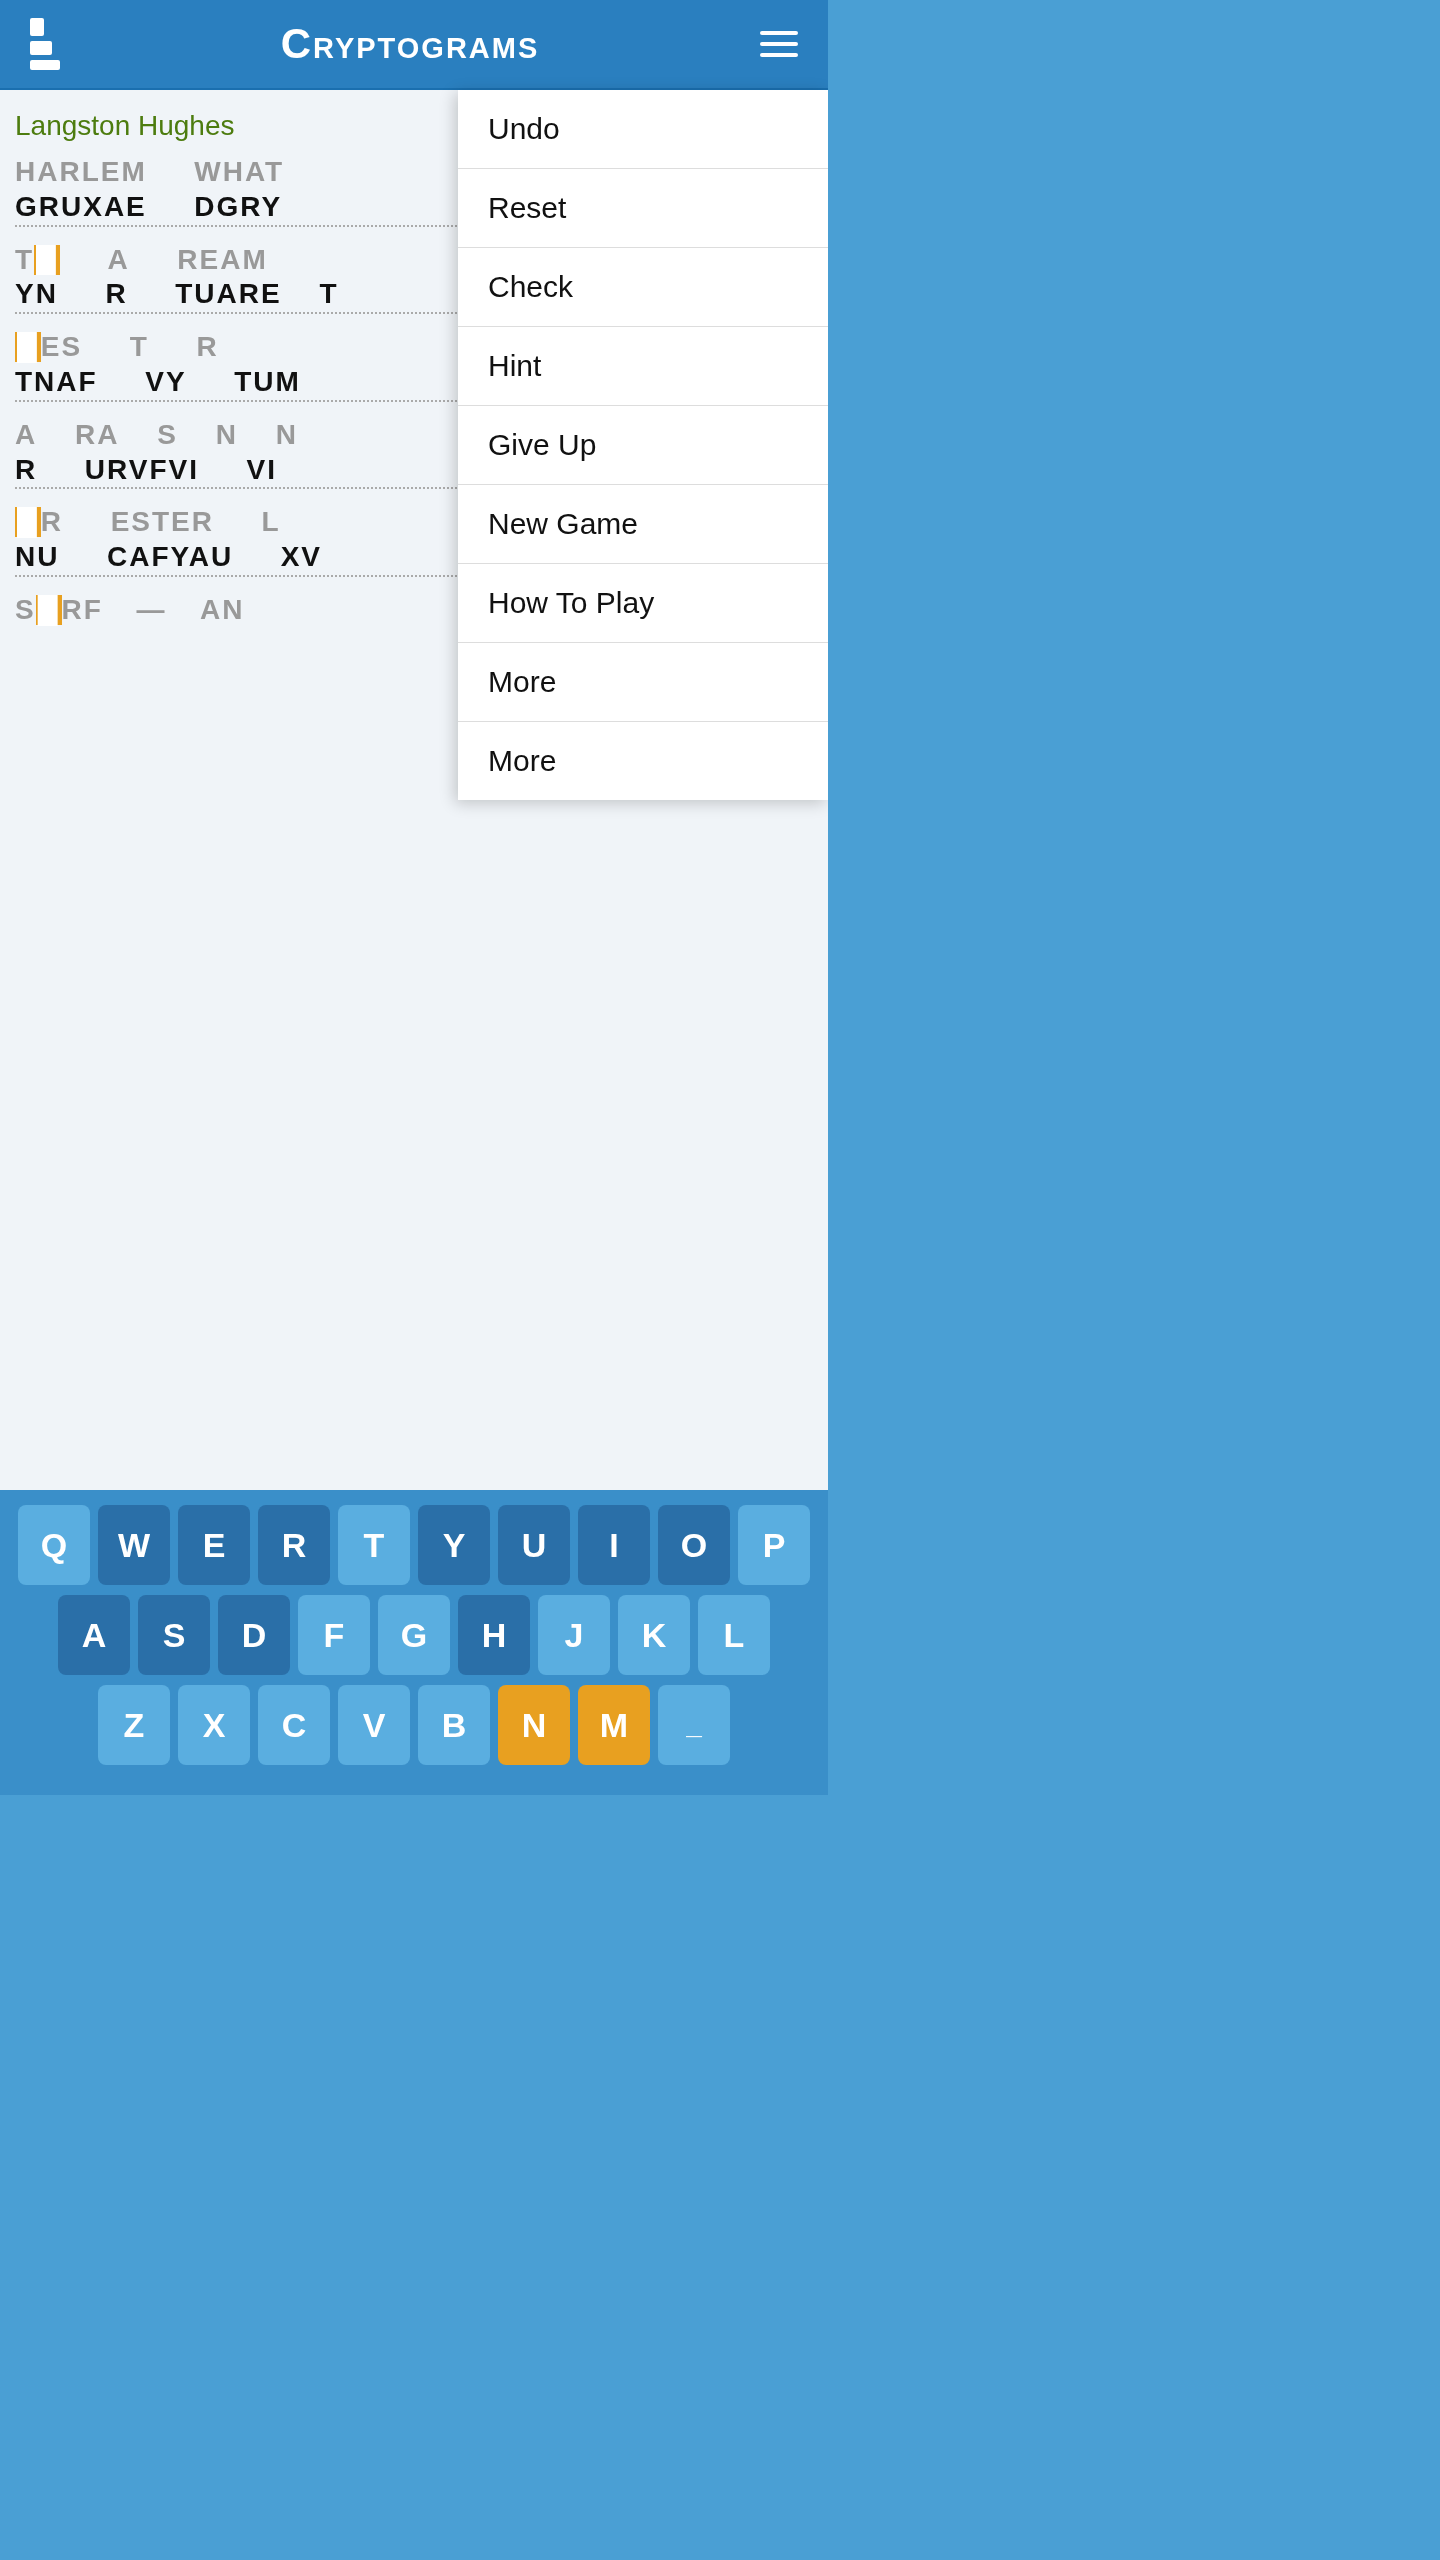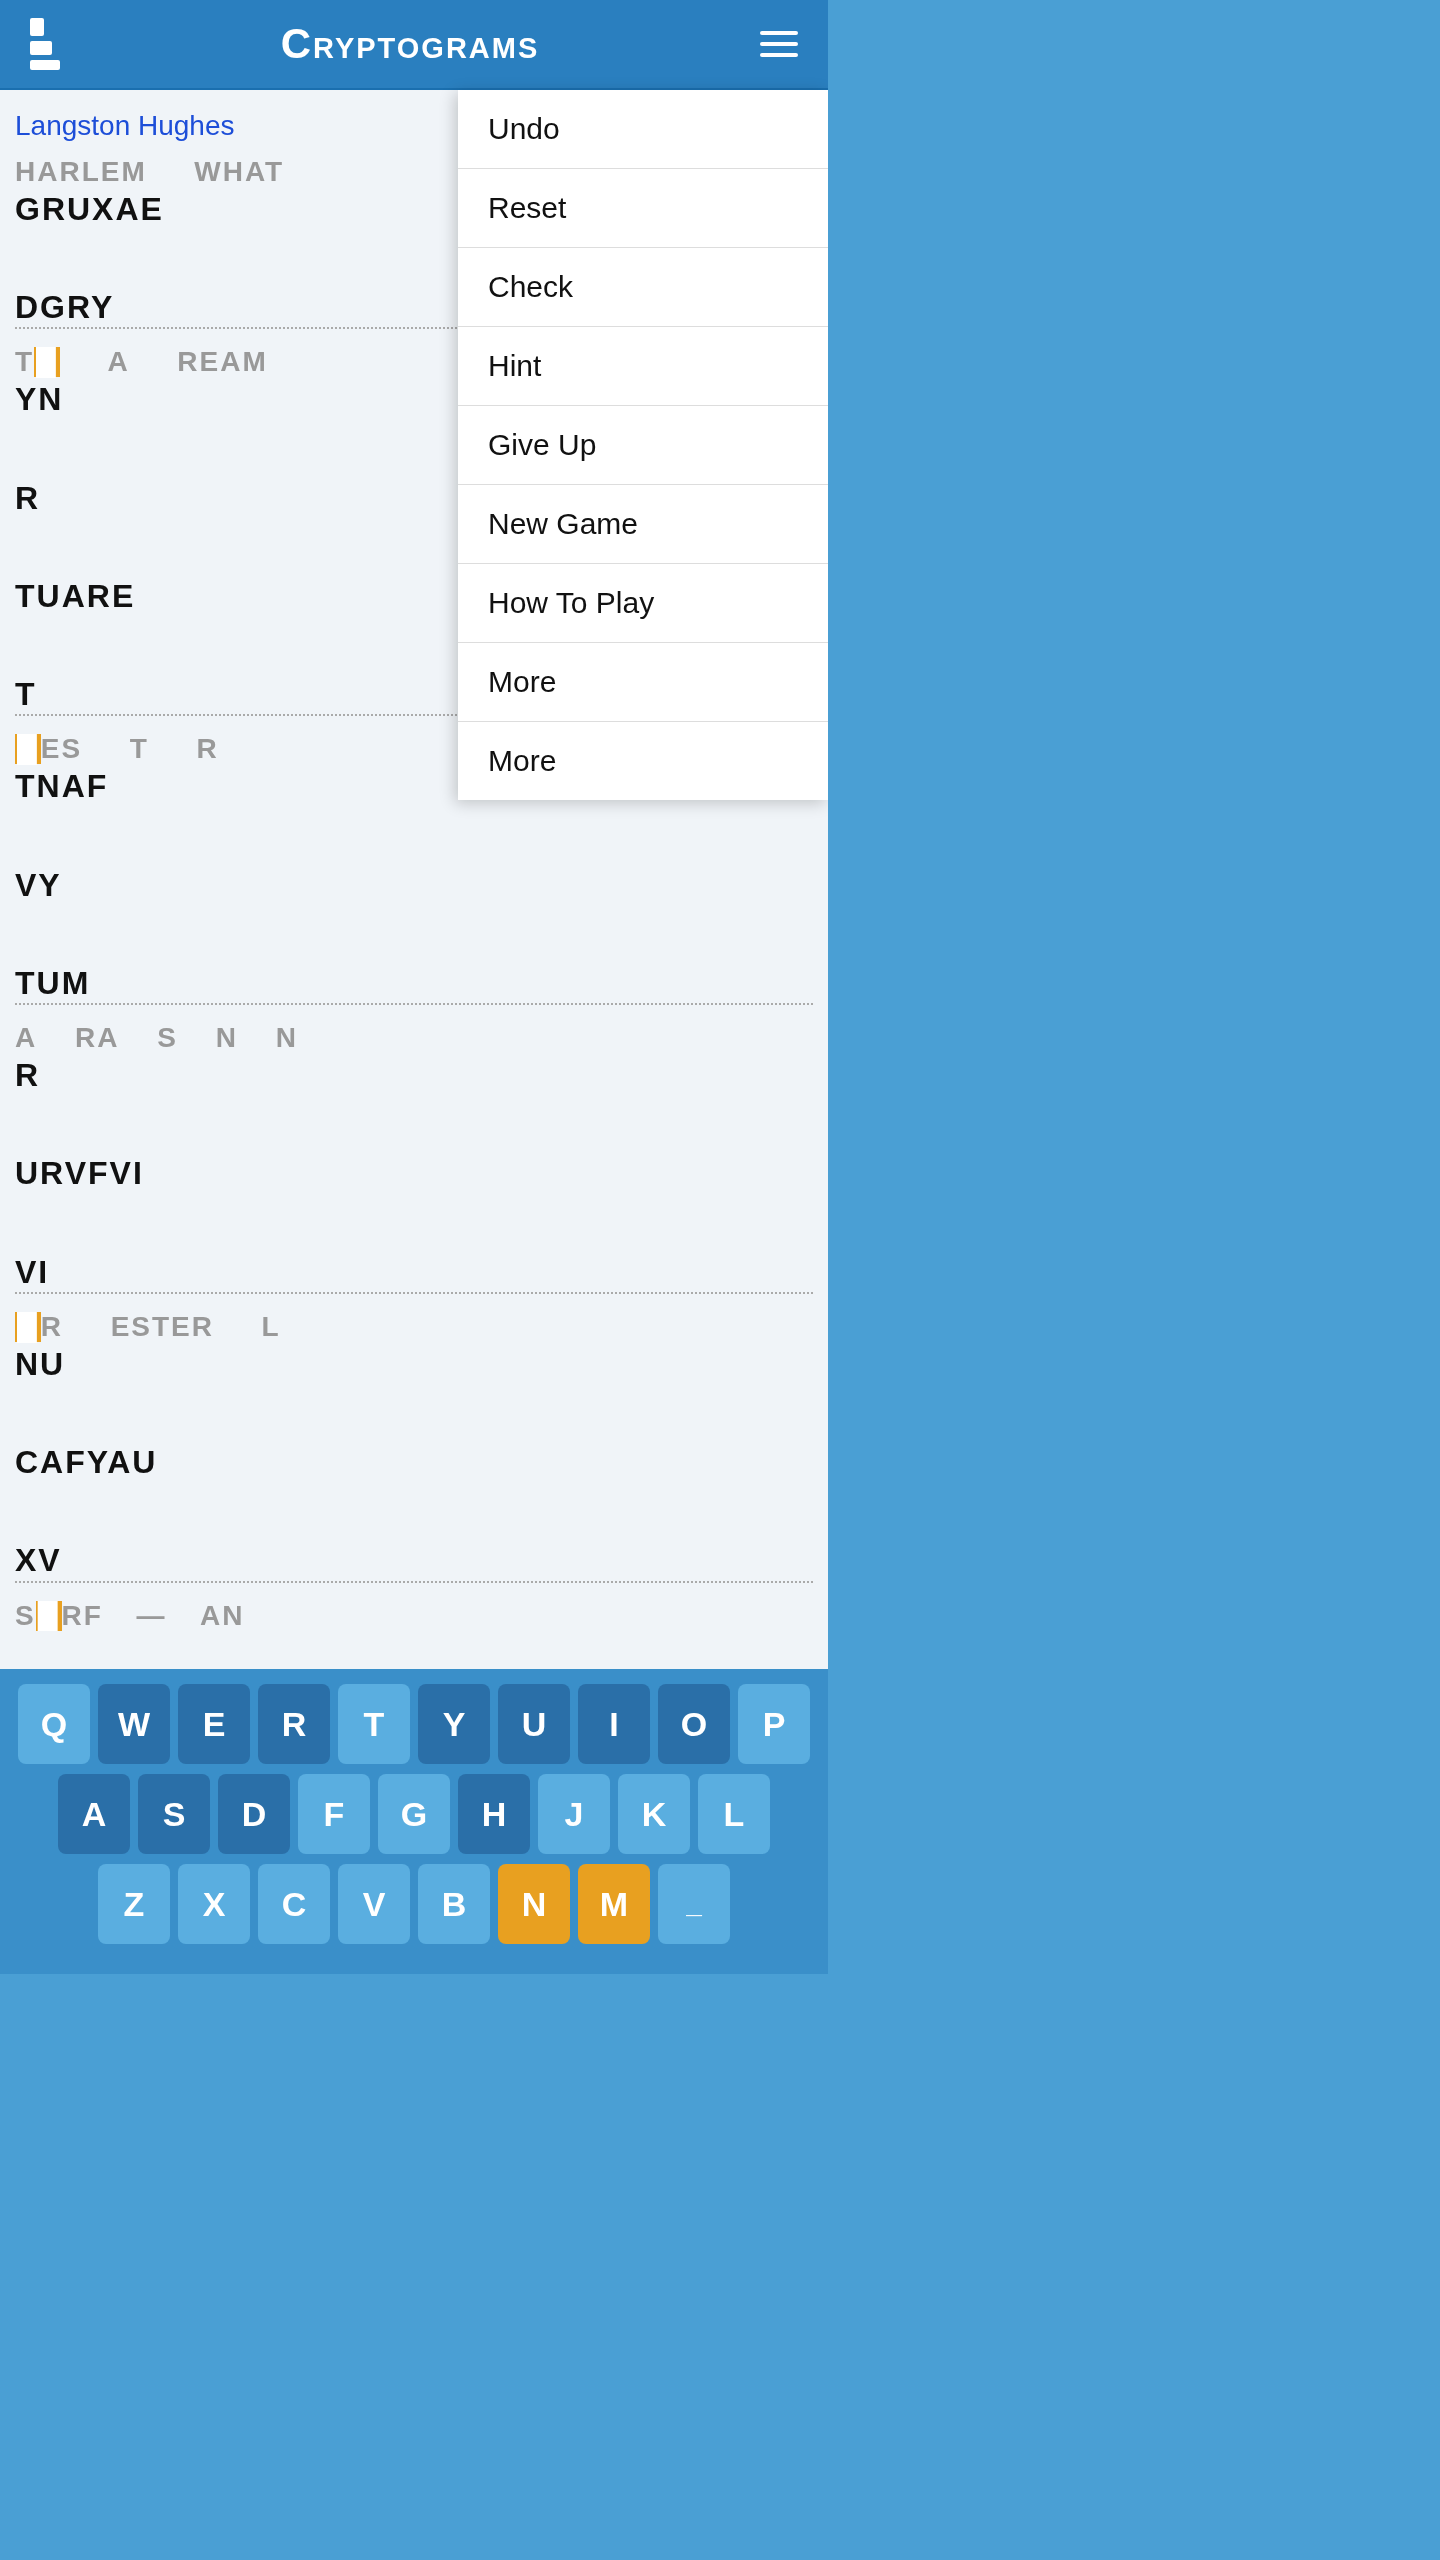--- a/index.html
+++ b/index.html
@@ -77,21 +77,21 @@
     #puzzle-area {
       flex: 1;
       background: #f0f4f8;
       padding: 20px 15px;
       min-height: 1100px;
       overflow: hidden;
     }
 
     #puzzle-author {
       font-size: 28px;
-      color: #1d4ed8;
+      color: #4d7c0f;
       margin-bottom: 15px;
       font-weight: normal;
     }
 
     .puzzle-row {
       margin-bottom: 18px;
     }
 
     
     .prow {
@@ -105,27 +105,26 @@
     .prow-cipher {
       color: #999;
       font-size: 28px;
       font-weight: bold;
       letter-spacing: 2px;
       line-height: 1.1;
     }
 
     .prow-plain {
       color: #111;
-      font-size: 32px;
+      font-size: 28px;
       font-weight: bold;
       letter-spacing: 2px;
       line-height: 1.1;
       border-bottom: 2px dotted #aaa;
       padding-bottom: 2px;
-      flex-direction: column;
     }
 
     .block {
       display: inline-block;
     }
 
     .highlight-box {
       background: #e8a020;
       color: white;
       padding: 0 2px;

